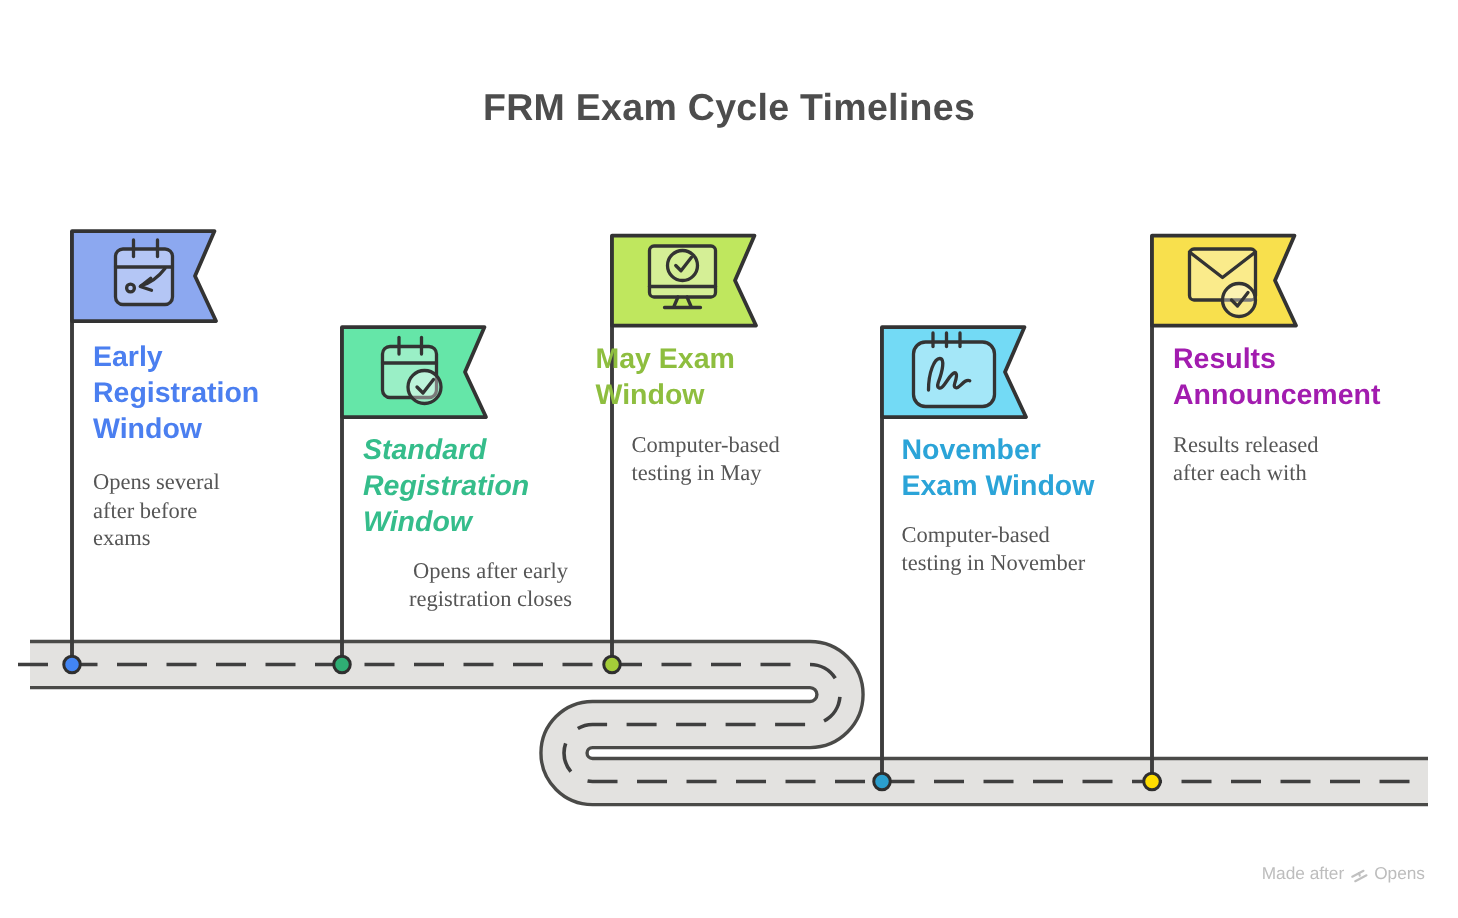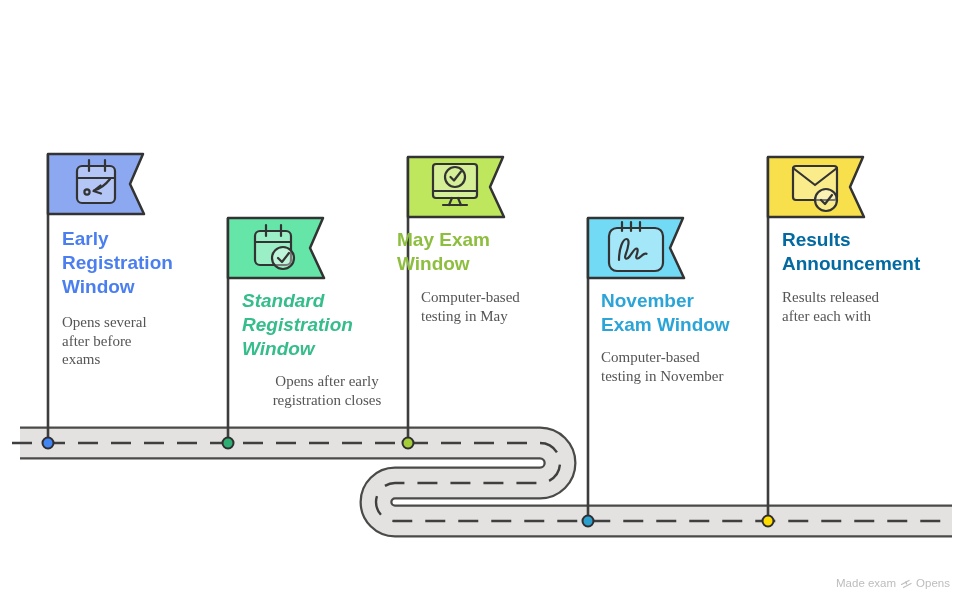--- a/index.html
+++ b/index.html
@@ -29,20 +29,21 @@
     gap:4px; color:#bdbdbd; font-size:11.5px;
   }
   .ink { fill:none; stroke:#333; stroke-width:2.2; stroke-linecap:round; stroke-linejoin:round; }
   .tint { fill:rgba(255,255,255,0.35); }
 </style>
 </head>
 <body>
 
 <div class="canvas">
 
+  <h1 class="page-title">FRM Exam Cycle Timelines</h1>
 
   <svg class="graphic" width="972" height="612" viewBox="0 0 972 612">
 
     <g>
       <path d="M 20 443 L 540 443 A 20 20 0 0 1 540 483 L 395 483 A 19 19 0 0 0 395 521 L 952 521" fill="none" stroke-width="33" stroke="#4a4a48"></path>
       <path d="M 20 443 L 540 443 A 20 20 0 0 1 540 483 L 395 483 A 19 19 0 0 0 395 521 L 952 521" fill="none" stroke-width="28.5" stroke="#e3e2e0"></path>
       <path d="M 12 443 L 540 443 A 20 20 0 0 1 540 483 L 395 483 A 19 19 0 0 0 395 521 L 952 521" fill="none" stroke-width="2.4" stroke-dasharray="20 13" stroke="#3f3f3f"></path>
     </g>
 
     <g stroke="#3d3d3d" stroke-width="2.6">
@@ -161,31 +162,31 @@
 Exam Window</h3>
     </div>
     <div class="m-desc-box" style="left:601px; top:348px;">
       <p class="milestone-desc">Computer-based
 testing in November</p>
     </div>
   </div>
 
   <div class="milestone">
     <div class="m-title-box" style="left:782px; top:228px;">
-      <h3 class="milestone-title" style="color: #0369a1;">Results
+      <h3 class="milestone-title" style="color: #a21caf;">Results
 Announcement</h3>
     </div>
     <div class="m-desc-box" style="left:782px; top:288px;">
       <p class="milestone-desc">Results released
 after each with</p>
     </div>
   </div>
 
   <div class="watermark">
-    <span>Made exam</span>
+    <span>Made after</span>
     <svg width="12" height="12" viewBox="0 0 12 12">
       <g stroke="#c0c0c0" stroke-width="1.4" fill="none" stroke-linecap="round">
         <path d="M 1.5 7.5 L 9 3.5"></path>
         <path d="M 3.5 10.5 L 11 6.5"></path>
         <path d="M 6.5 6.8 L 6 5"></path>
       </g>
     </svg>
     <span>Opens</span>
   </div>
 

